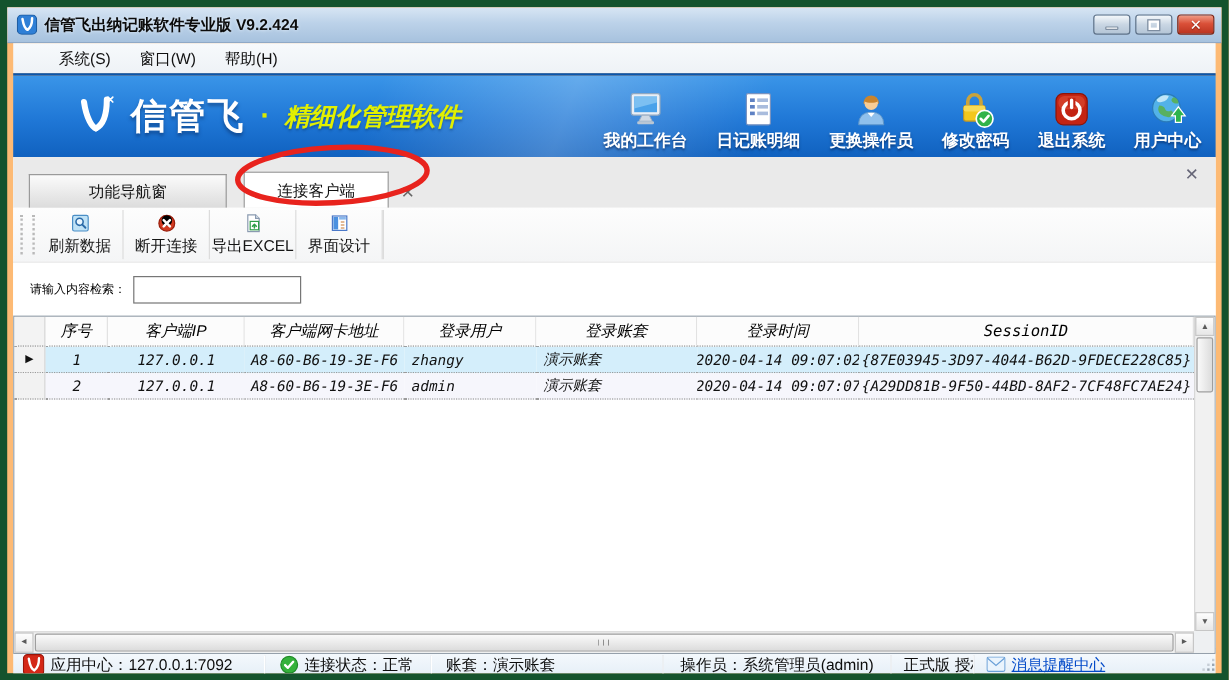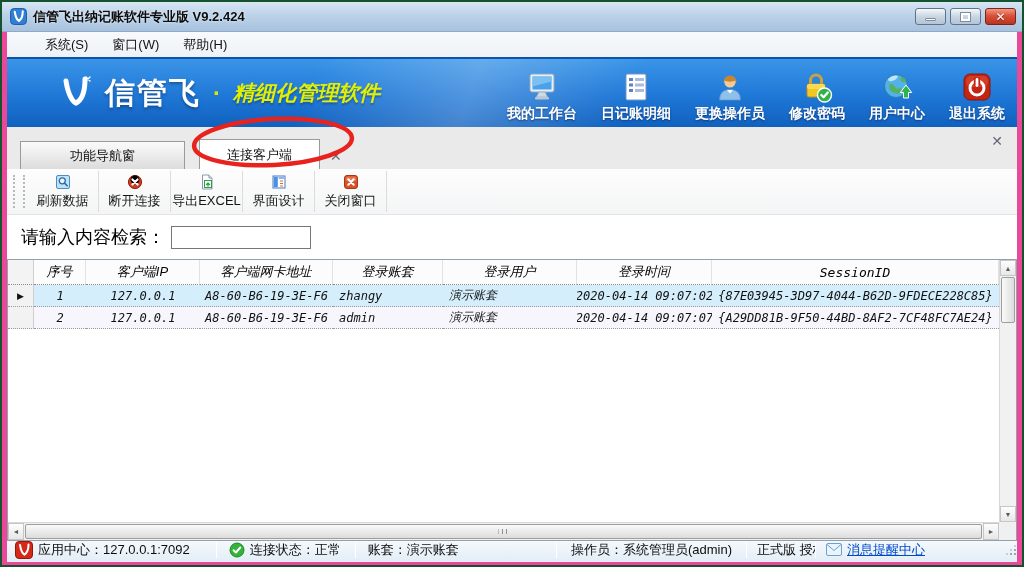--- a/index.html
+++ b/index.html
@@ -1,20 +1,20 @@
 <!DOCTYPE html>
 <html><head>
 <meta charset="utf-8">
 <style>
   * { margin:0; padding:0; box-sizing:border-box; }
   html,body { width:1024px; height:567px; }
   body { font-family:"Liberation Sans","DejaVu Sans",sans-serif; font-size:13px; color:#111; background:#777; }
   .mono { font-family:"DejaVu Sans Mono","Liberation Mono",monospace; }
 
-  .window { position:relative; width:1024px; height:567px; border:2px solid #14532d; background:#ec4899; overflow:hidden; }
+  .window { position:relative; width:1024px; height:567px; border:6px solid #14532d; background:#fdba74; overflow:hidden; }
 
   
   .titlebar { height:30px; background:linear-gradient(180deg,#d8e6f4 0%,#bcd2e9 45%,#a7c2de 100%); display:flex; align-items:center; padding:0 6px 0 8px; border-bottom:1px solid #8fa9c6; }
   .titlebar .app-icon { width:17px; height:17px; margin-right:6px; }
   .title-text { font-weight:bold; color:#0c0c0c; text-shadow:0 0 3px #eaf3fc; flex:1; }
   .win-controls { display:flex; gap:4px; }
   .win-btn { width:31px; height:17px; border:1px solid #5f7288; border-radius:3px; background:linear-gradient(180deg,#f4f8fb,#c9d6e3 50%,#b4c5d6); display:flex; align-items:center; justify-content:center; cursor:default; }
   .win-btn .dash { width:11px; height:3px; background:#fff; border:1px solid #7d8da0; border-radius:1px; margin-top:5px; }
   .win-btn .box { width:9px; height:8px; border:2px solid #fff; outline:1px solid #7d8da0; background:transparent; }
   .win-btn.close { background:linear-gradient(180deg,#f0957f,#d9543a 45%,#b93category 100%); background:linear-gradient(180deg,#ef9a84,#da5038 45%,#bb3420); border-color:#7e2413; }
@@ -48,21 +48,21 @@
 
   
   .toolbar { height:46px; background:linear-gradient(180deg,#fdfdfd,#f4f5f6); border-bottom:1px solid #e4e4e4; display:flex; align-items:stretch; }
   .tb-gripper { width:12px; margin:6px 2px 6px 6px; border-left:2px dotted #b9b9b9; border-right:2px dotted #b9b9b9; }
   .tb-sep { width:1px; background:#dcdcdc; margin:2px 0; }
   .tb-btn { width:71px; display:flex; flex-direction:column; align-items:center; justify-content:center; gap:2px; cursor:pointer; }
   .tb-btn .label { font-size:13px; color:#161616; white-space:nowrap; }
 
   
   .searchrow { height:44px; display:flex; align-items:center; padding-left:14px; background:#fff; }
-  .search-label { font-size:18px; color:#000; }
+  .search-label { font-size:10px; color:#000; }
   .search-input { width:140px; height:23px; border:1px solid #767676; margin-left:6px; font-size:13px; padding:0 4px; }
 
   
   .gridbox { position:relative; height:282px; border:1px solid #95a0ab; background:#fff;font-style:italic; }
   .gridview { position:absolute; top:0; left:0; right:17px; bottom:18px; overflow:hidden; }
   .grid-row { display:grid; grid-template-columns:26px 52px 114px 133px 110px 134px 135px 1fr; }
   .grid-header { height:25px; }
   .grid-header .cell { background:#fcfcfc; border-right:1px solid #e2e2e2; border-bottom:1px dotted #8a8a8a; display:flex; align-items:center; justify-content:center; font-size:13px; color:#000; overflow:hidden; white-space:nowrap; }
   .grid-header .sel { background:#f3f3f3; border-right:1px solid #cfcfcf; }
   .data-row { height:22px; cursor:default; }
@@ -179,37 +179,37 @@
           <path d="M9.5 14 v-4.5 a5.5 5.5 0 0 1 11 0 V14" stroke="#caa33c" stroke-width="3" fill="none"></path>
           <rect x="6" y="13" width="18" height="13" rx="2" fill="#f3c71d" stroke="#b8922d"></rect>
           <rect x="6" y="13" width="18" height="5" rx="2" fill="#f8da55"></rect>
           <circle cx="23.5" cy="24" r="7" fill="#31b34a" stroke="#fff" stroke-width="1.4"></circle>
           <path d="M20.3 24 l2.3 2.3 l4.2-4.8" stroke="#fff" stroke-width="2.2" fill="none" stroke-linecap="round" stroke-linejoin="round"></path>
         </svg>
         <span class="label">修改密码</span>
       </div>
       <div class="banner-action">
         <svg width="32" height="32" viewBox="0 0 32 32">
+          <rect x="3" y="3" width="26" height="26" rx="6" fill="#c32413" stroke="#8e1408"></rect>
+          <rect x="5" y="5" width="22" height="11" rx="5" fill="#da4a32" opacity="0.7"></rect>
+          <circle cx="16" cy="17" r="7" stroke="#fff" stroke-width="3" fill="none"></circle>
+          <rect x="12.8" y="6.5" width="6.4" height="8" fill="#c32413"></rect>
+          <rect x="14.6" y="7" width="2.8" height="9" rx="1.4" fill="#fff"></rect>
+        </svg>
+        <span class="label">退出系统</span>
+      </div>
+      <div class="banner-action">
+        <svg width="32" height="32" viewBox="0 0 32 32">
           <circle cx="15" cy="15" r="11.5" fill="#53b2e8" stroke="#2a7ab8"></circle>
           <path d="M7 8 q5-5 10-3 q-1 4-6 5 q-4 1-4-2z" fill="#bfe6f8"></path>
           <path d="M10 20 q-3-3-1-7 q4 0 5 3 t5 1 q3 2 1 5 q-5 2-10-2z" fill="#58b060"></path>
           <path d="M21 6 q4 1 4 5 q-3 1-5-1 t1-4z" fill="#58b060"></path>
           <path d="M22.5 27 h5 v-5.5 h3.2 l-5.7-7.5 -5.7 7.5 h3.2 z" fill="#2eb44e" stroke="#fff" stroke-width="1"></path>
         </svg>
         <span class="label">用户中心</span>
-      </div>
-      <div class="banner-action">
-        <svg width="32" height="32" viewBox="0 0 32 32">
-          <rect x="3" y="3" width="26" height="26" rx="6" fill="#c32413" stroke="#8e1408"></rect>
-          <rect x="5" y="5" width="22" height="11" rx="5" fill="#da4a32" opacity="0.7"></rect>
-          <circle cx="16" cy="17" r="7" stroke="#fff" stroke-width="3" fill="none"></circle>
-          <rect x="12.8" y="6.5" width="6.4" height="8" fill="#c32413"></rect>
-          <rect x="14.6" y="7" width="2.8" height="9" rx="1.4" fill="#fff"></rect>
-        </svg>
-        <span class="label">退出系统</span>
       </div>
     </div>
   </div>
 
   <div class="workspace">
 
     <div class="tabstrip">
       <div class="tab inactive">
         <span>功能导航窗</span>
       </div>
@@ -253,46 +253,38 @@
       <div class="tb-btn">
         <svg width="16" height="16" viewBox="0 0 16 16">
           <rect x="2" y="2" width="12" height="12" fill="#fff" stroke="#4a78c8"></rect>
           <rect x="2.8" y="2.8" width="4" height="10.4" fill="#4a90e0"></rect>
           <rect x="7.6" y="2.8" width="5.6" height="2.2" fill="#8ab8ec"></rect>
           <path d="M9 7 h3 M9 9.5 h3 M9 12 h3" stroke="#c8762c" stroke-width="1"></path>
         </svg>
         <span class="label">界面设计</span>
       </div>
       <div class="tb-sep"></div>
-      <div class="tb-btn">
-        <svg width="16" height="16" viewBox="0 0 16 16">
-          <rect x="1.5" y="1.5" width="13" height="13" rx="2.5" fill="#d8502a" stroke="#a83810"></rect>
-          <rect x="2.5" y="2.5" width="11" height="5" rx="2" fill="#e87a4e" opacity="0.8"></rect>
-          <path d="M5.3 5.3 L10.7 10.7 M10.7 5.3 L5.3 10.7" stroke="#fff" stroke-width="2.1" stroke-linecap="round"></path>
-        </svg>
-        <span class="label">关闭窗口</span>
-      </div>
       <div class="tb-sep"></div>
     </div>
 
     <div class="searchrow">
       <span class="search-label">请输入内容检索：</span>
       <input class="search-input" value="" style="">
     </div>
 
     <div class="gridbox">
       <div class="gridview">
 
         <div class="grid-row grid-header">
           <div class="cell sel"></div>
           <div class="cell">序号</div>
           <div class="cell">客户端IP</div>
           <div class="cell">客户端网卡地址</div>
+          <div class="cell">登录用户</div>
           <div class="cell">登录账套</div>
-          <div class="cell">登录用户</div>
           <div class="cell">登录时间</div>
           <div class="cell mono">SessionID</div>
         </div>
 
         <div class="grid-row data-row selected">
           <div class="cell sel">▶</div>
           <div class="cell mono al-c">1</div>
           <div class="cell mono al-c">127.0.0.1</div>
           <div class="cell mono al-c">A8-60-B6-19-3E-F6</div>
           <div class="cell mono al-l">zhangy</div>

